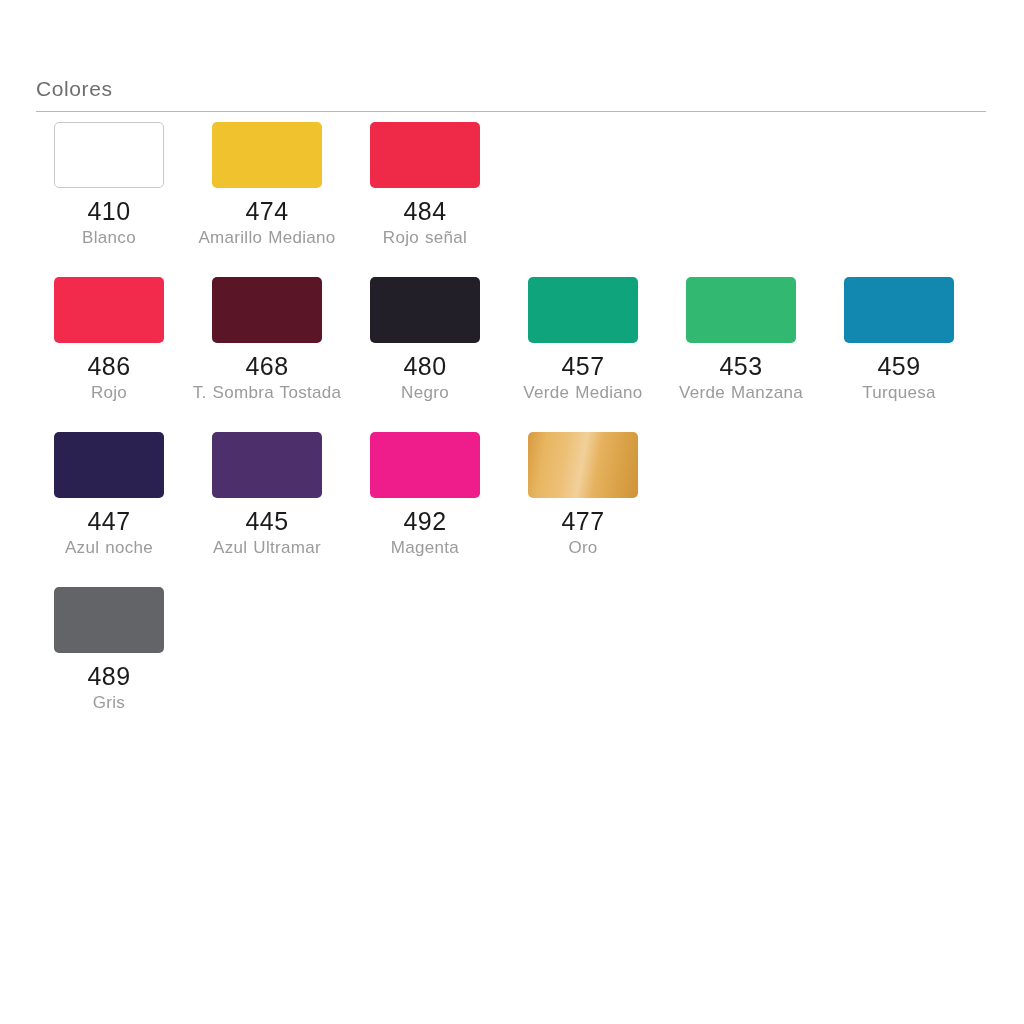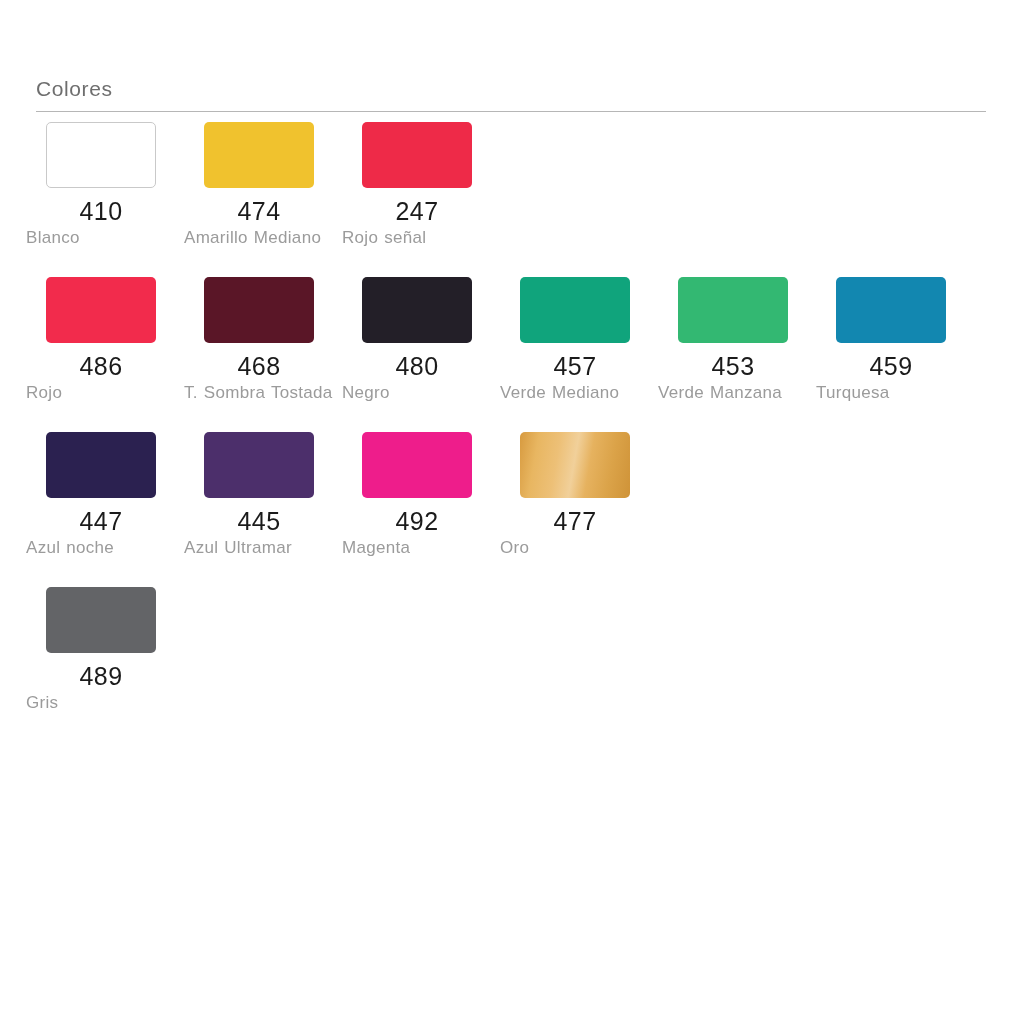--- a/index.html
+++ b/index.html
@@ -42,21 +42,21 @@
   .section-rule {
     margin-top: 9px;
     height: 1px;
     width: 950px;
     background: #b6b6b6;
   }
 
   
   .swatch-grid {
     position: absolute;
-    left: 20px;
+    left: 28px;
     top: 98px;
     width: 960px;
   }
   .swatch-row {
     display: flex;
     flex-direction: row;
     align-items: flex-start;
     margin-bottom: 26px;
   }
   .swatch-cell {
@@ -86,21 +86,21 @@
     text-align: center;
     font-size: 25px;
     font-weight: 400;
     color: #1b1b1b;
     letter-spacing: 0.5px;
     line-height: 28px;
   }
   .swatch-label {
     width: 150px;
     margin-left: 6px;
-    text-align: left;
+    text-align: center;
     font-size: 17px;
     font-weight: 400;
     color: #9b9b9b;
     letter-spacing: 0.3px;
     line-height: 26px;
     word-spacing: 1px;
   }
 </style>
 </head>
 <body>
@@ -119,21 +119,21 @@
           <div class="swatch-code">410</div>
           <div class="swatch-label">Blanco</div>
         </div>
         <div class="swatch-cell">
           <div class="swatch-chip" style="background: rgb(240, 194, 46);"></div>
           <div class="swatch-code">474</div>
           <div class="swatch-label">Amarillo Mediano</div>
         </div>
         <div class="swatch-cell">
           <div class="swatch-chip" style="background: rgb(238, 42, 72);"></div>
-          <div class="swatch-code">247</div>
+          <div class="swatch-code">484</div>
           <div class="swatch-label">Rojo señal</div>
         </div>
       </div>
       <div class="swatch-row">
         <div class="swatch-cell">
           <div class="swatch-chip" style="background: rgb(242, 43, 76);"></div>
           <div class="swatch-code">486</div>
           <div class="swatch-label">Rojo</div>
         </div>
         <div class="swatch-cell">

